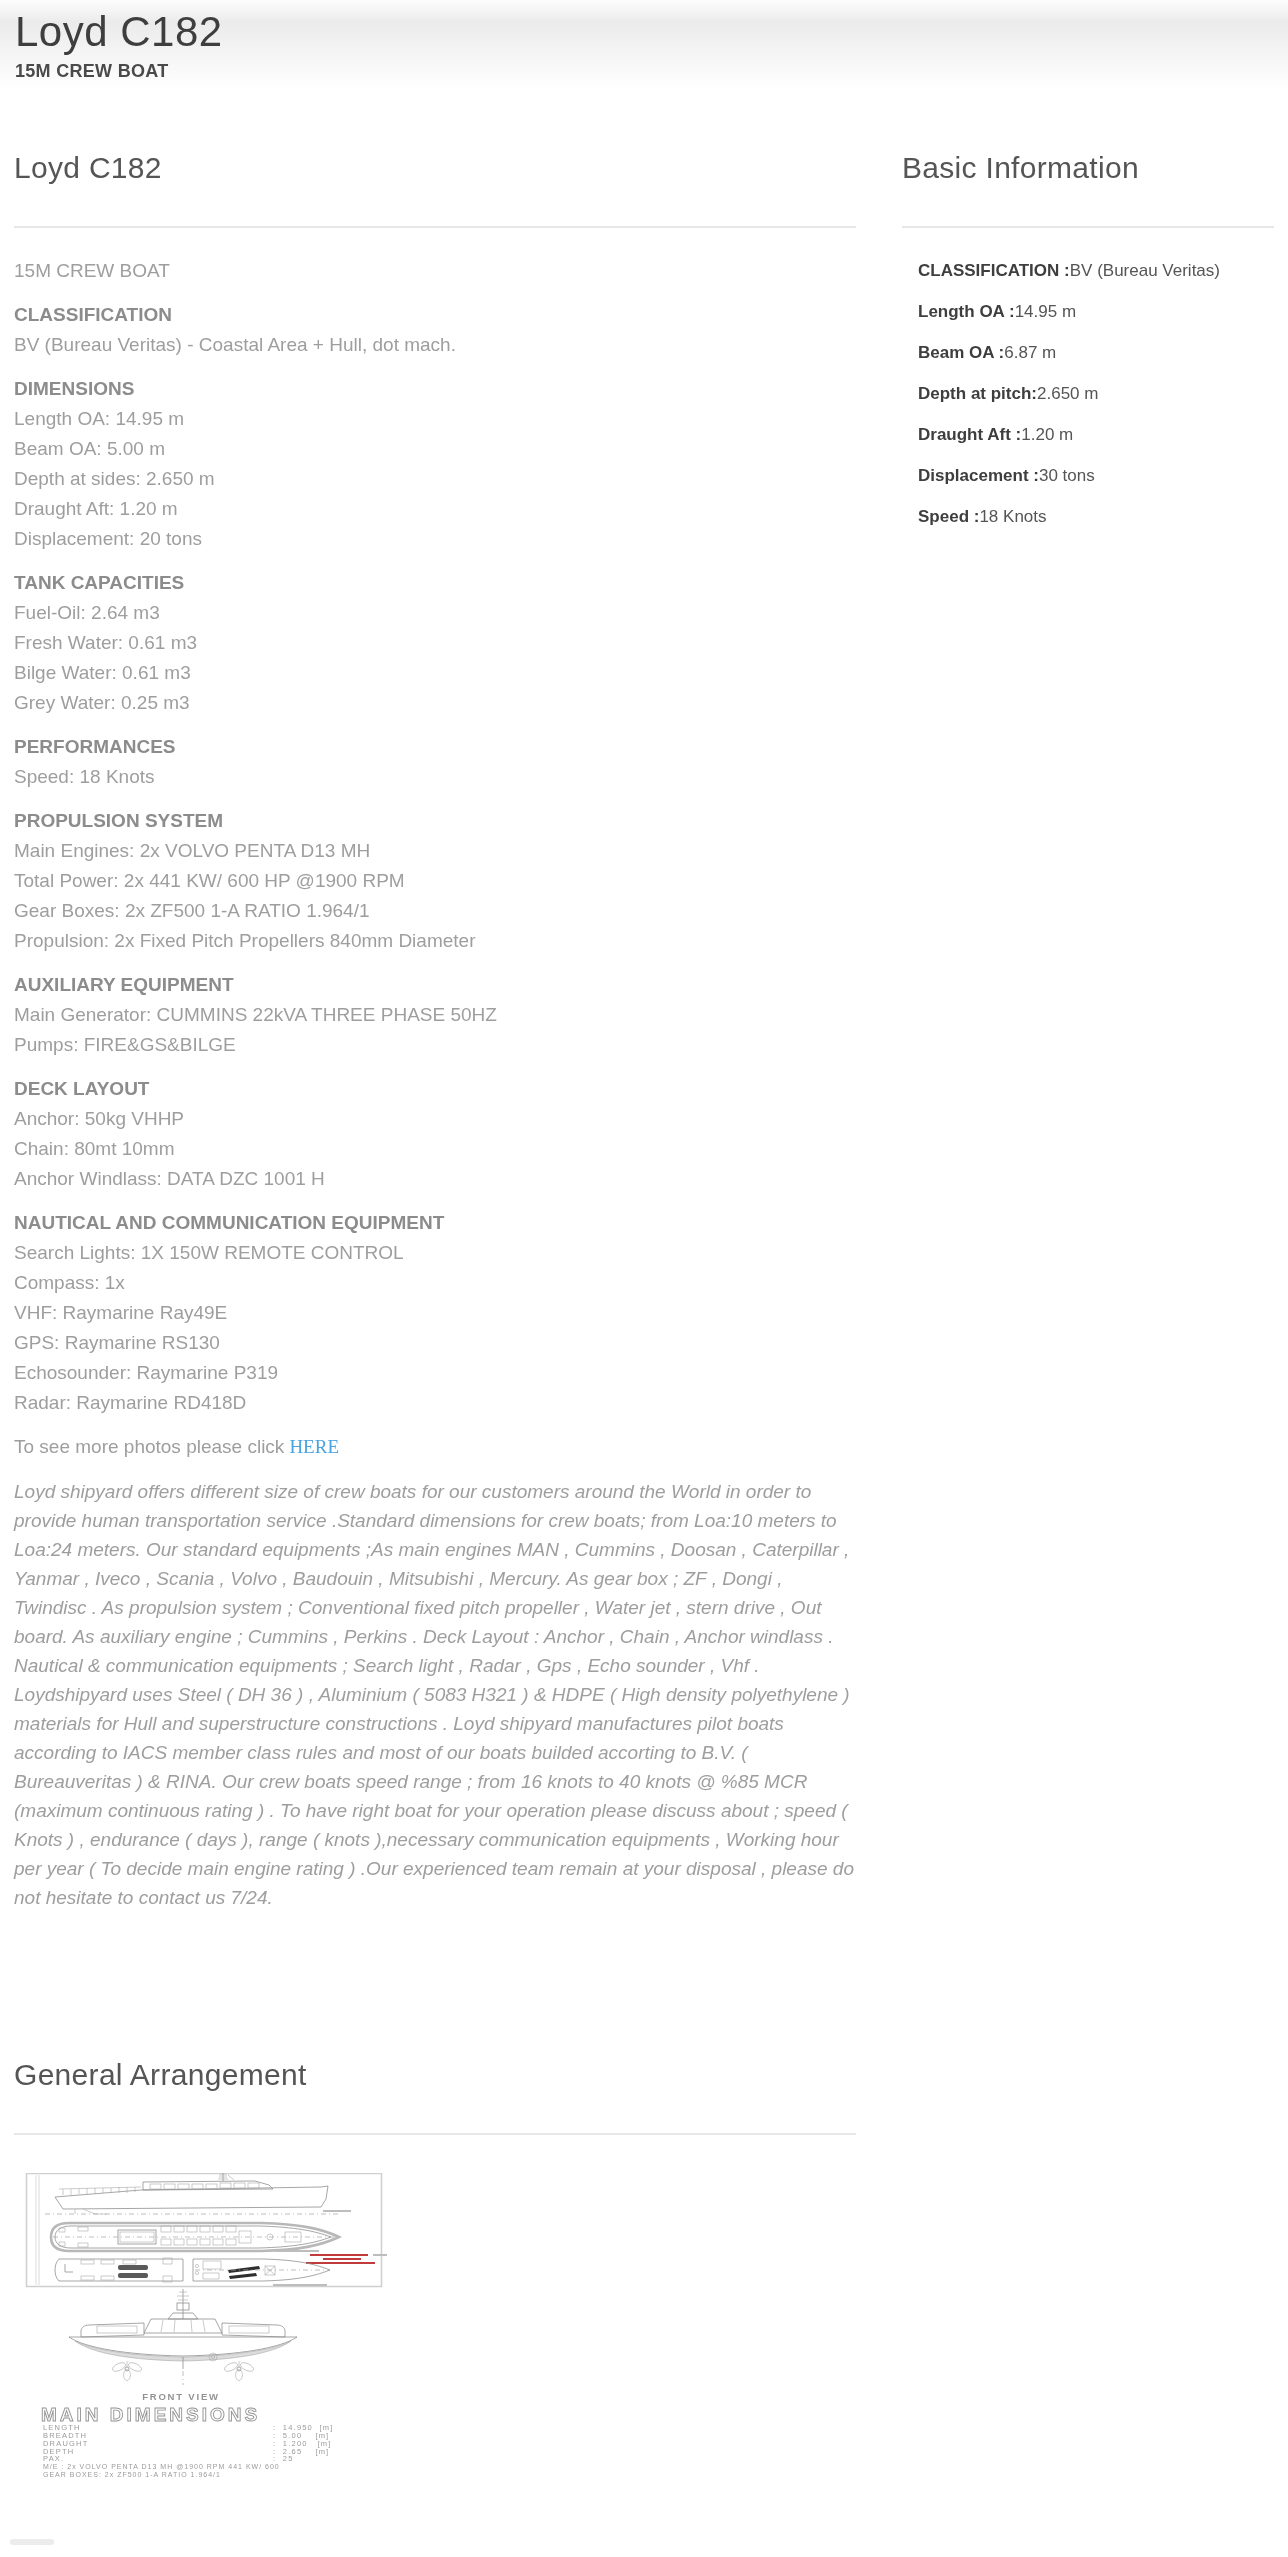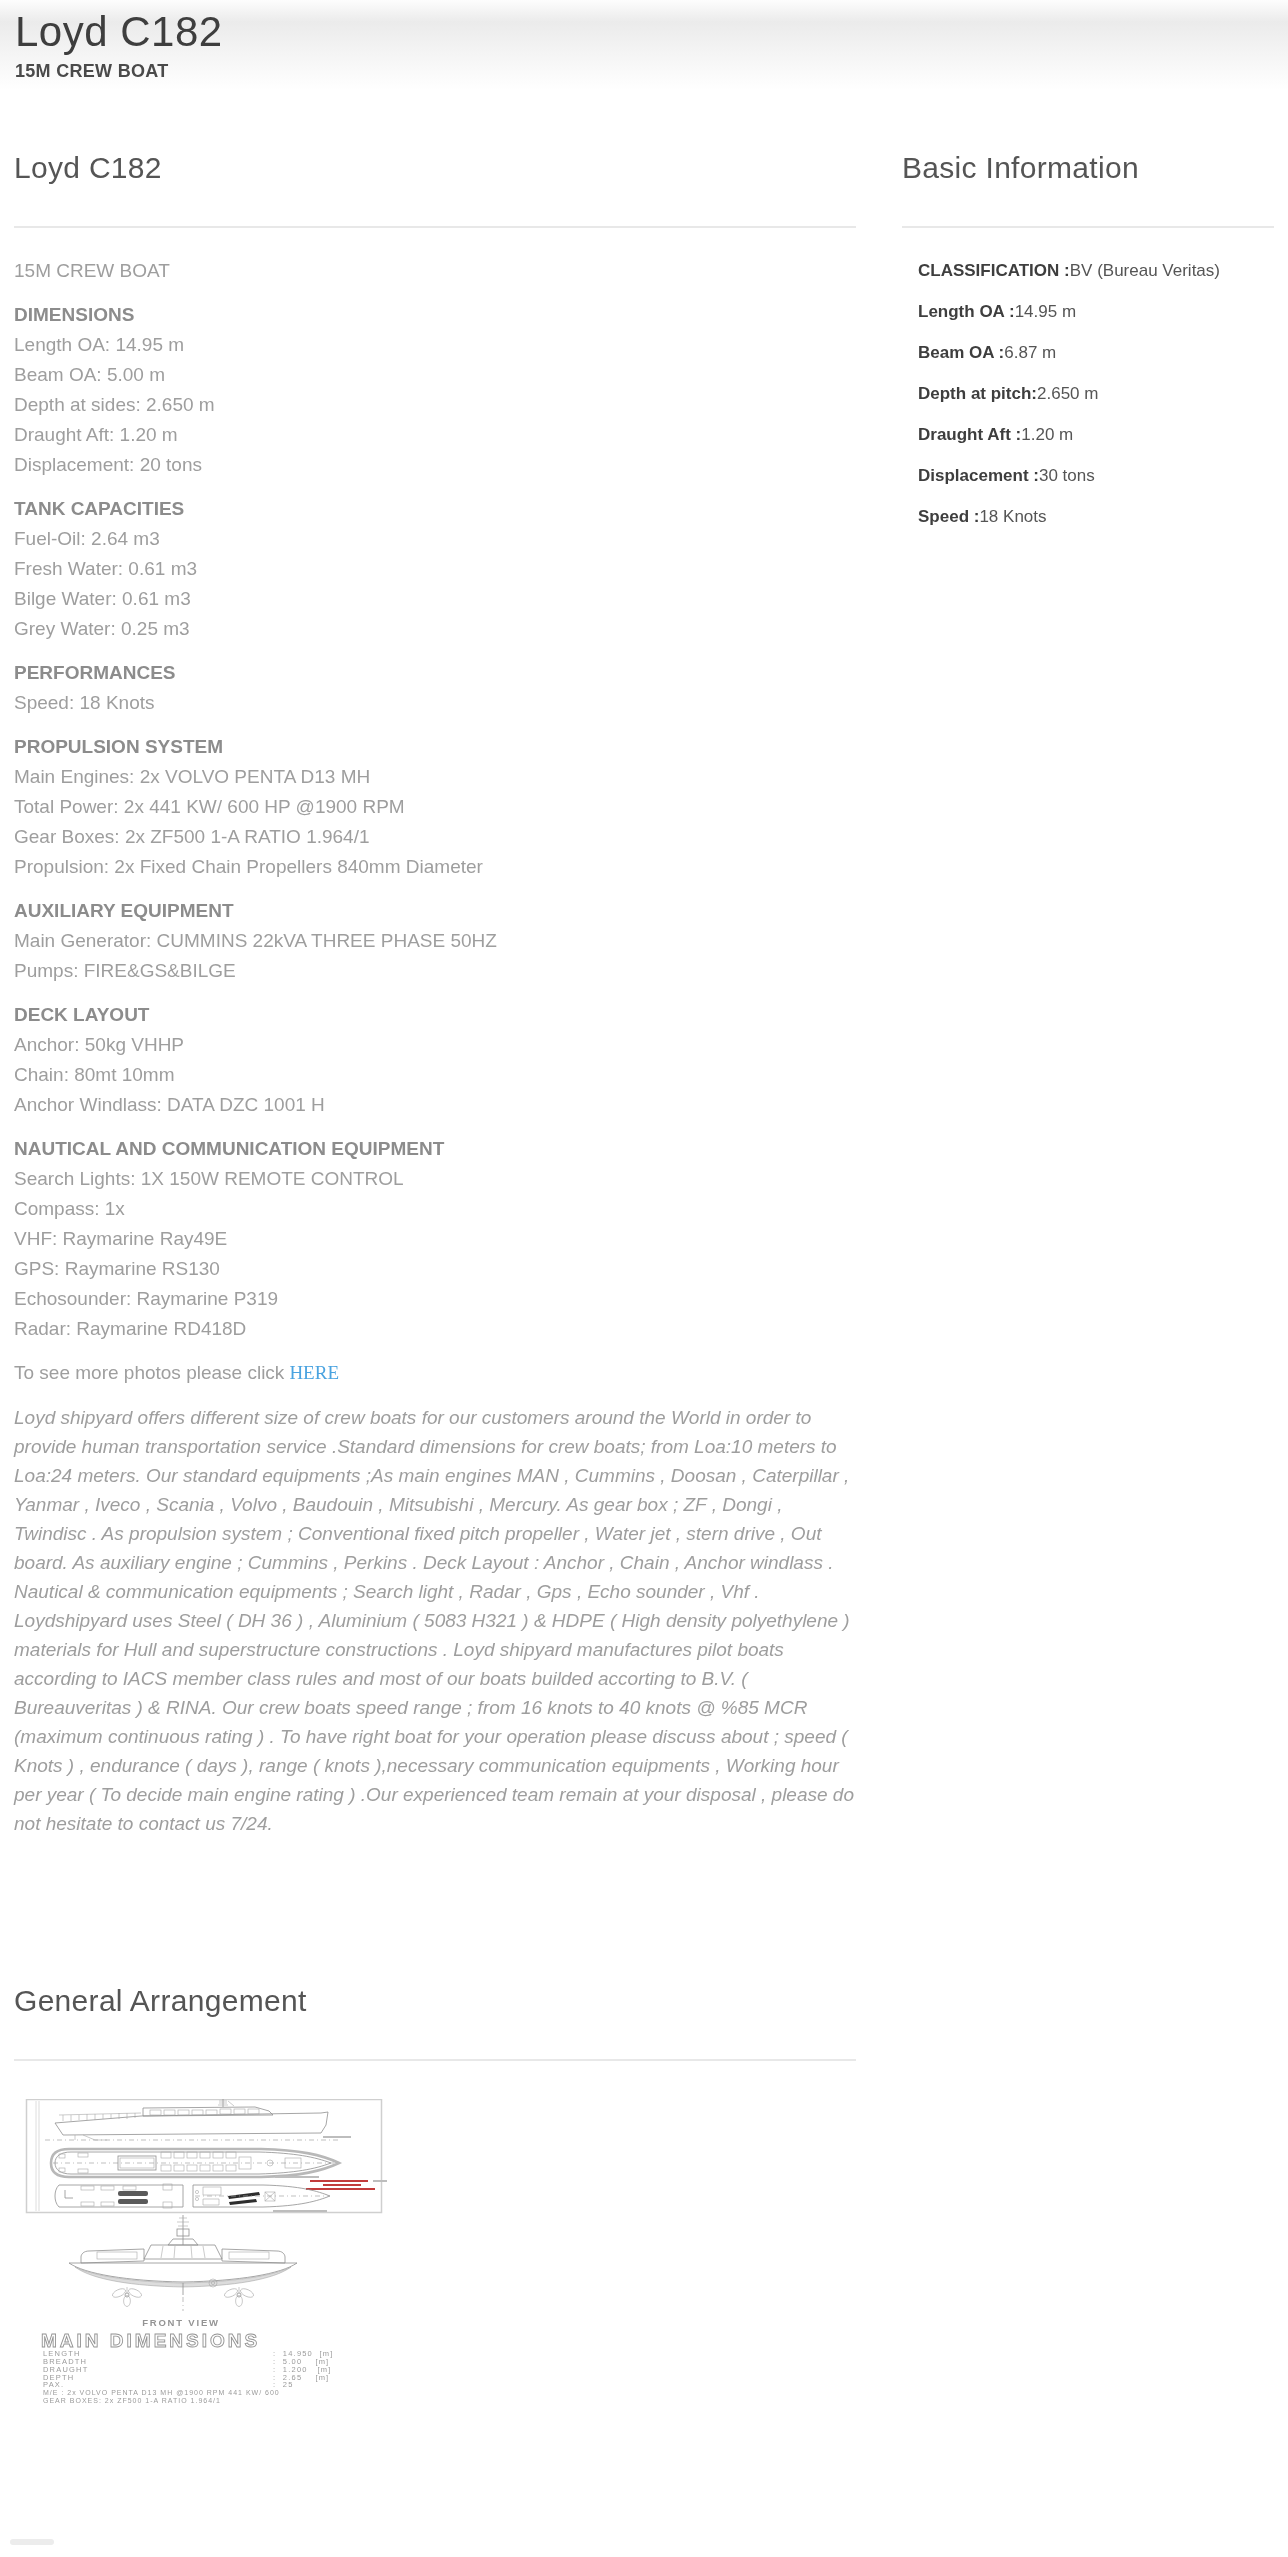--- a/index.html
+++ b/index.html
@@ -65,20 +65,24 @@
 </div>
 
 <div class="columns">
 
   <div class="col-left">
     <h2 class="sec-h">Loyd C182</h2>
 
     <div class="spec-body">
       <div class="spec-intro">15M CREW BOAT</div>
 
+      <div class="spec-sec">
+        <div class="spec-h">CLASSIFICATION</div>
+        <div class="spec-line">BV (Bureau Veritas) - Coastal Area + Hull, dot mach.</div>
+      </div>
 
       <div class="spec-sec">
         <div class="spec-h">DIMENSIONS</div>
         <div class="spec-line">Length OA: 14.95 m</div>
         <div class="spec-line">Beam OA: 5.00 m</div>
         <div class="spec-line">Depth at sides: 2.650 m</div>
         <div class="spec-line">Draught Aft: 1.20 m</div>
         <div class="spec-line">Displacement: 20 tons</div>
       </div>
 
@@ -93,21 +97,21 @@
       <div class="spec-sec">
         <div class="spec-h">PERFORMANCES</div>
         <div class="spec-line">Speed: 18 Knots</div>
       </div>
 
       <div class="spec-sec">
         <div class="spec-h">PROPULSION SYSTEM</div>
         <div class="spec-line">Main Engines: 2x VOLVO PENTA D13 MH</div>
         <div class="spec-line">Total Power: 2x 441 KW/ 600 HP @1900 RPM</div>
         <div class="spec-line">Gear Boxes: 2x ZF500 1-A RATIO 1.964/1</div>
-        <div class="spec-line">Propulsion: 2x Fixed Chain Propellers 840mm Diameter</div>
+        <div class="spec-line">Propulsion: 2x Fixed Pitch Propellers 840mm Diameter</div>
       </div>
 
       <div class="spec-sec">
         <div class="spec-h">AUXILIARY EQUIPMENT</div>
         <div class="spec-line">Main Generator: CUMMINS 22kVA THREE PHASE 50HZ</div>
         <div class="spec-line">Pumps: FIRE&amp;GS&amp;BILGE</div>
       </div>
 
       <div class="spec-sec">
         <div class="spec-h">DECK LAYOUT</div>

